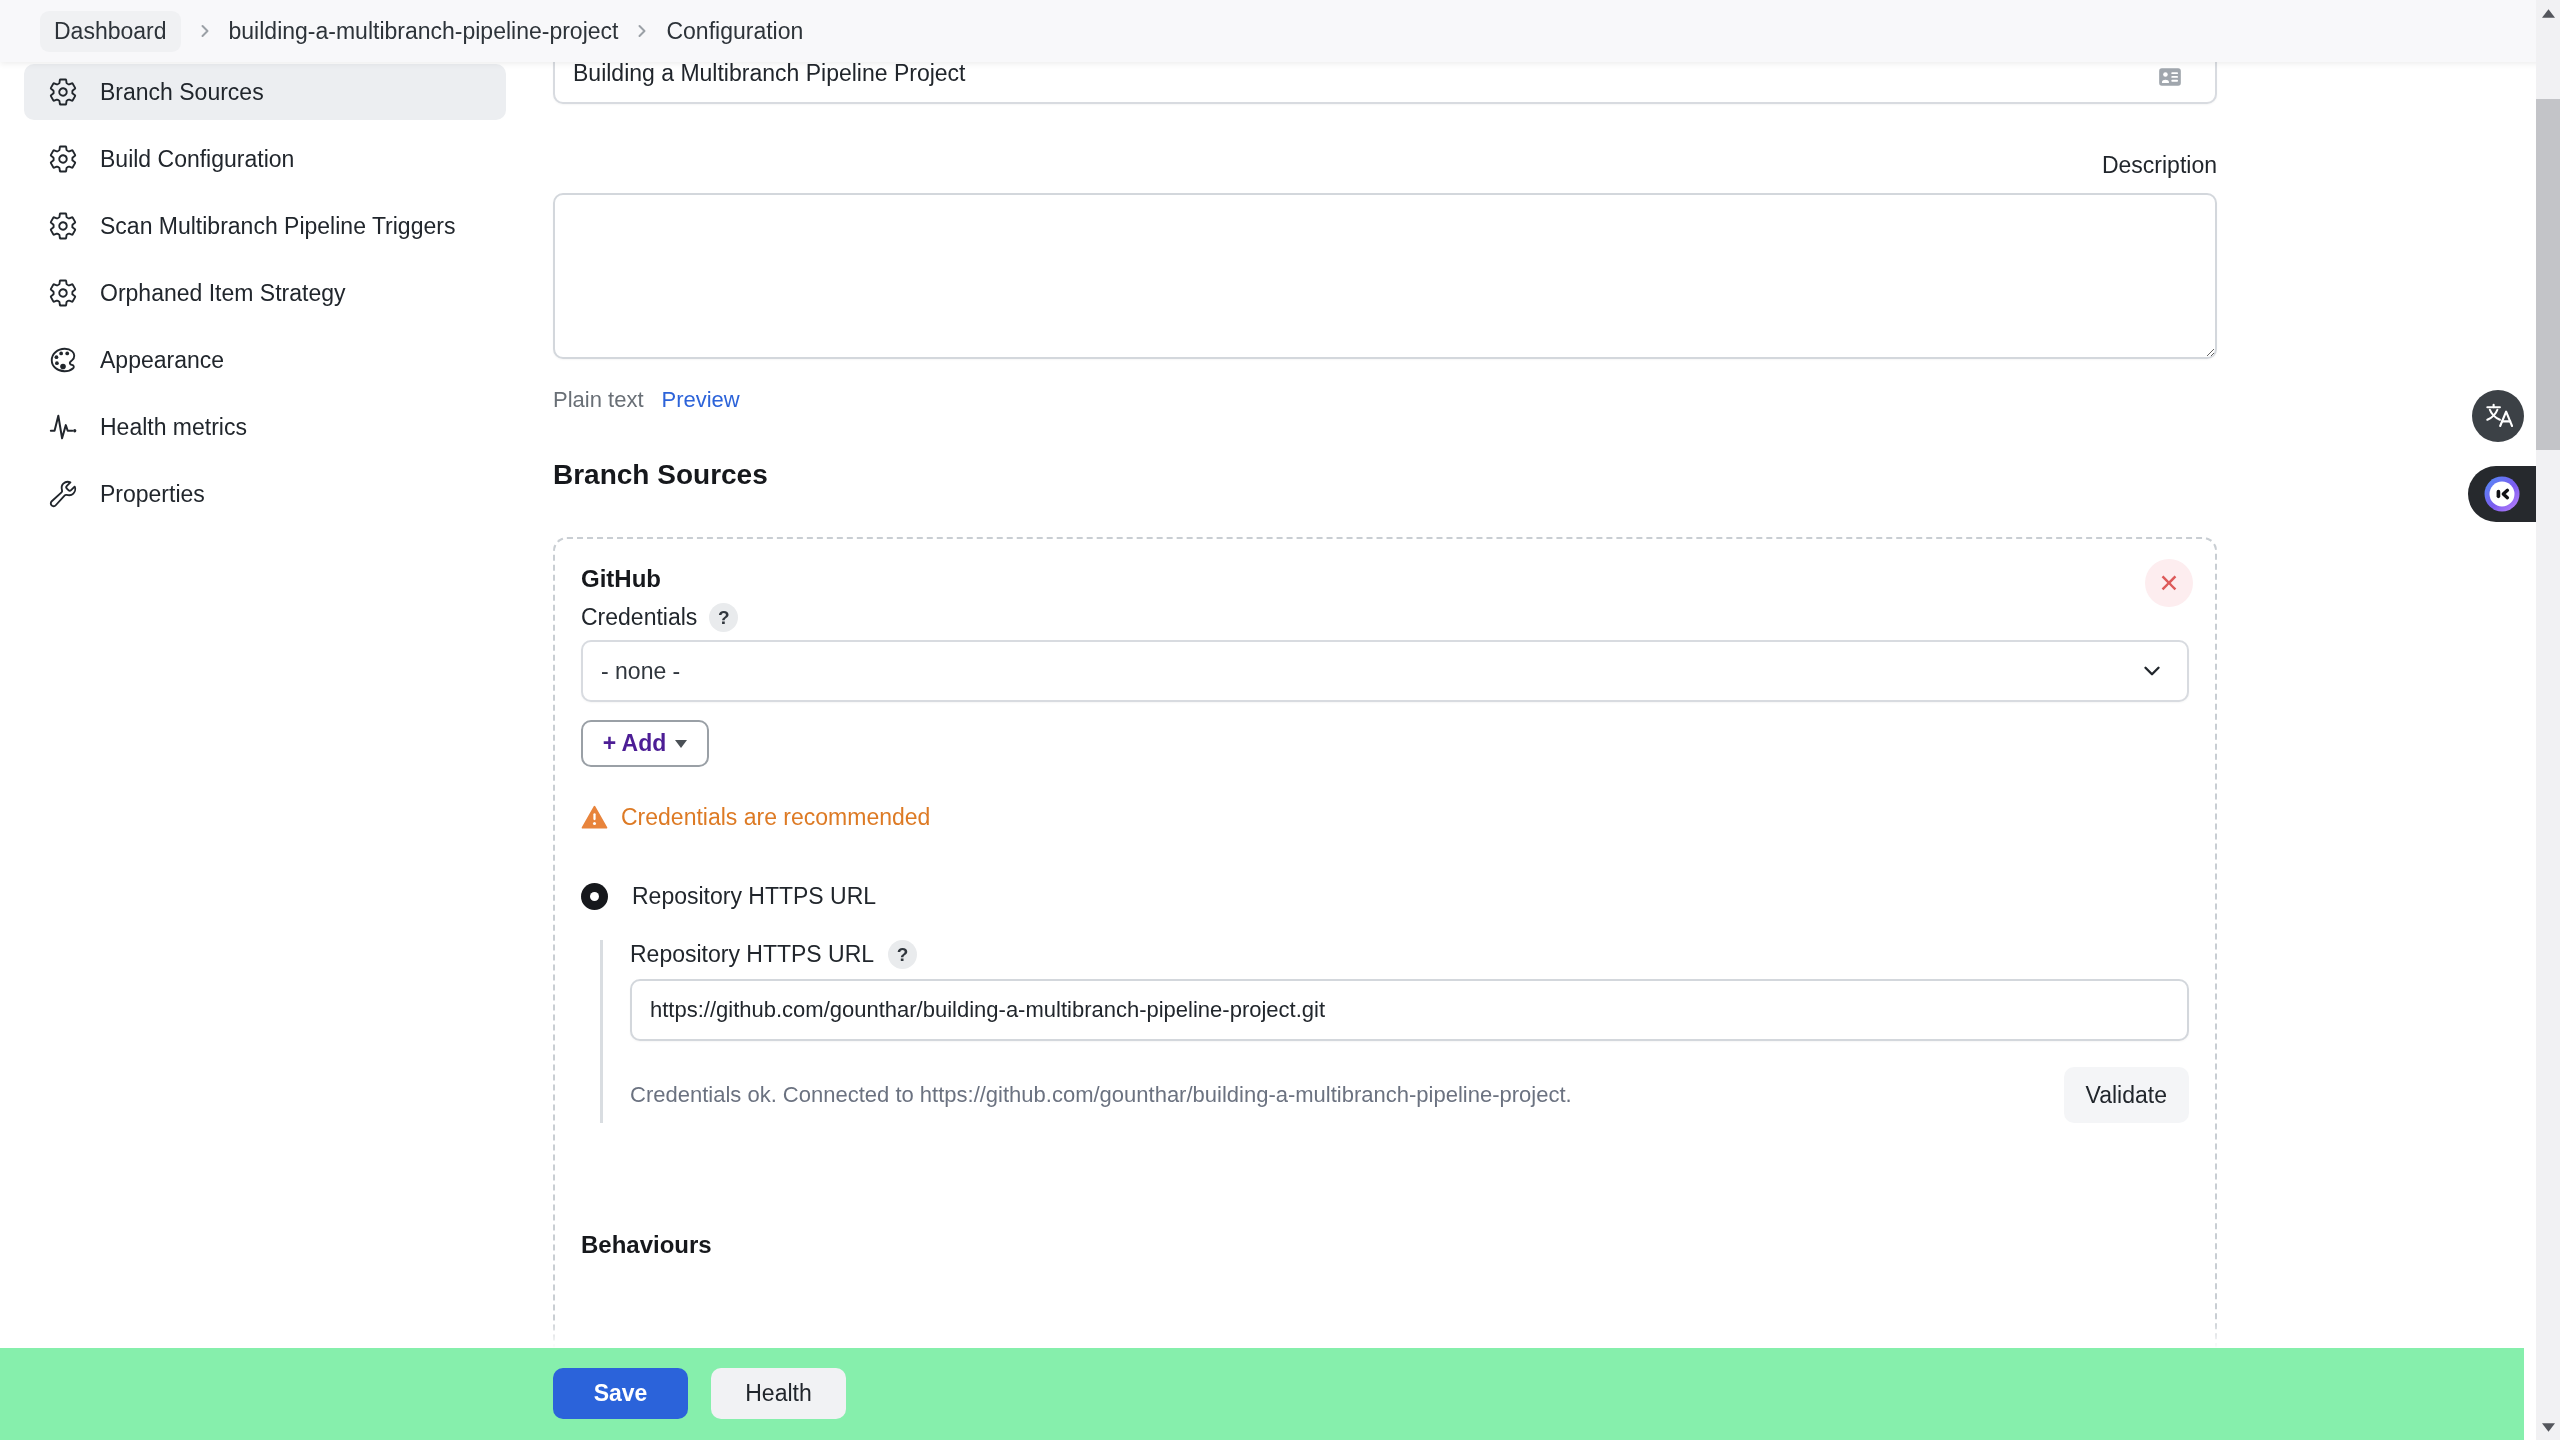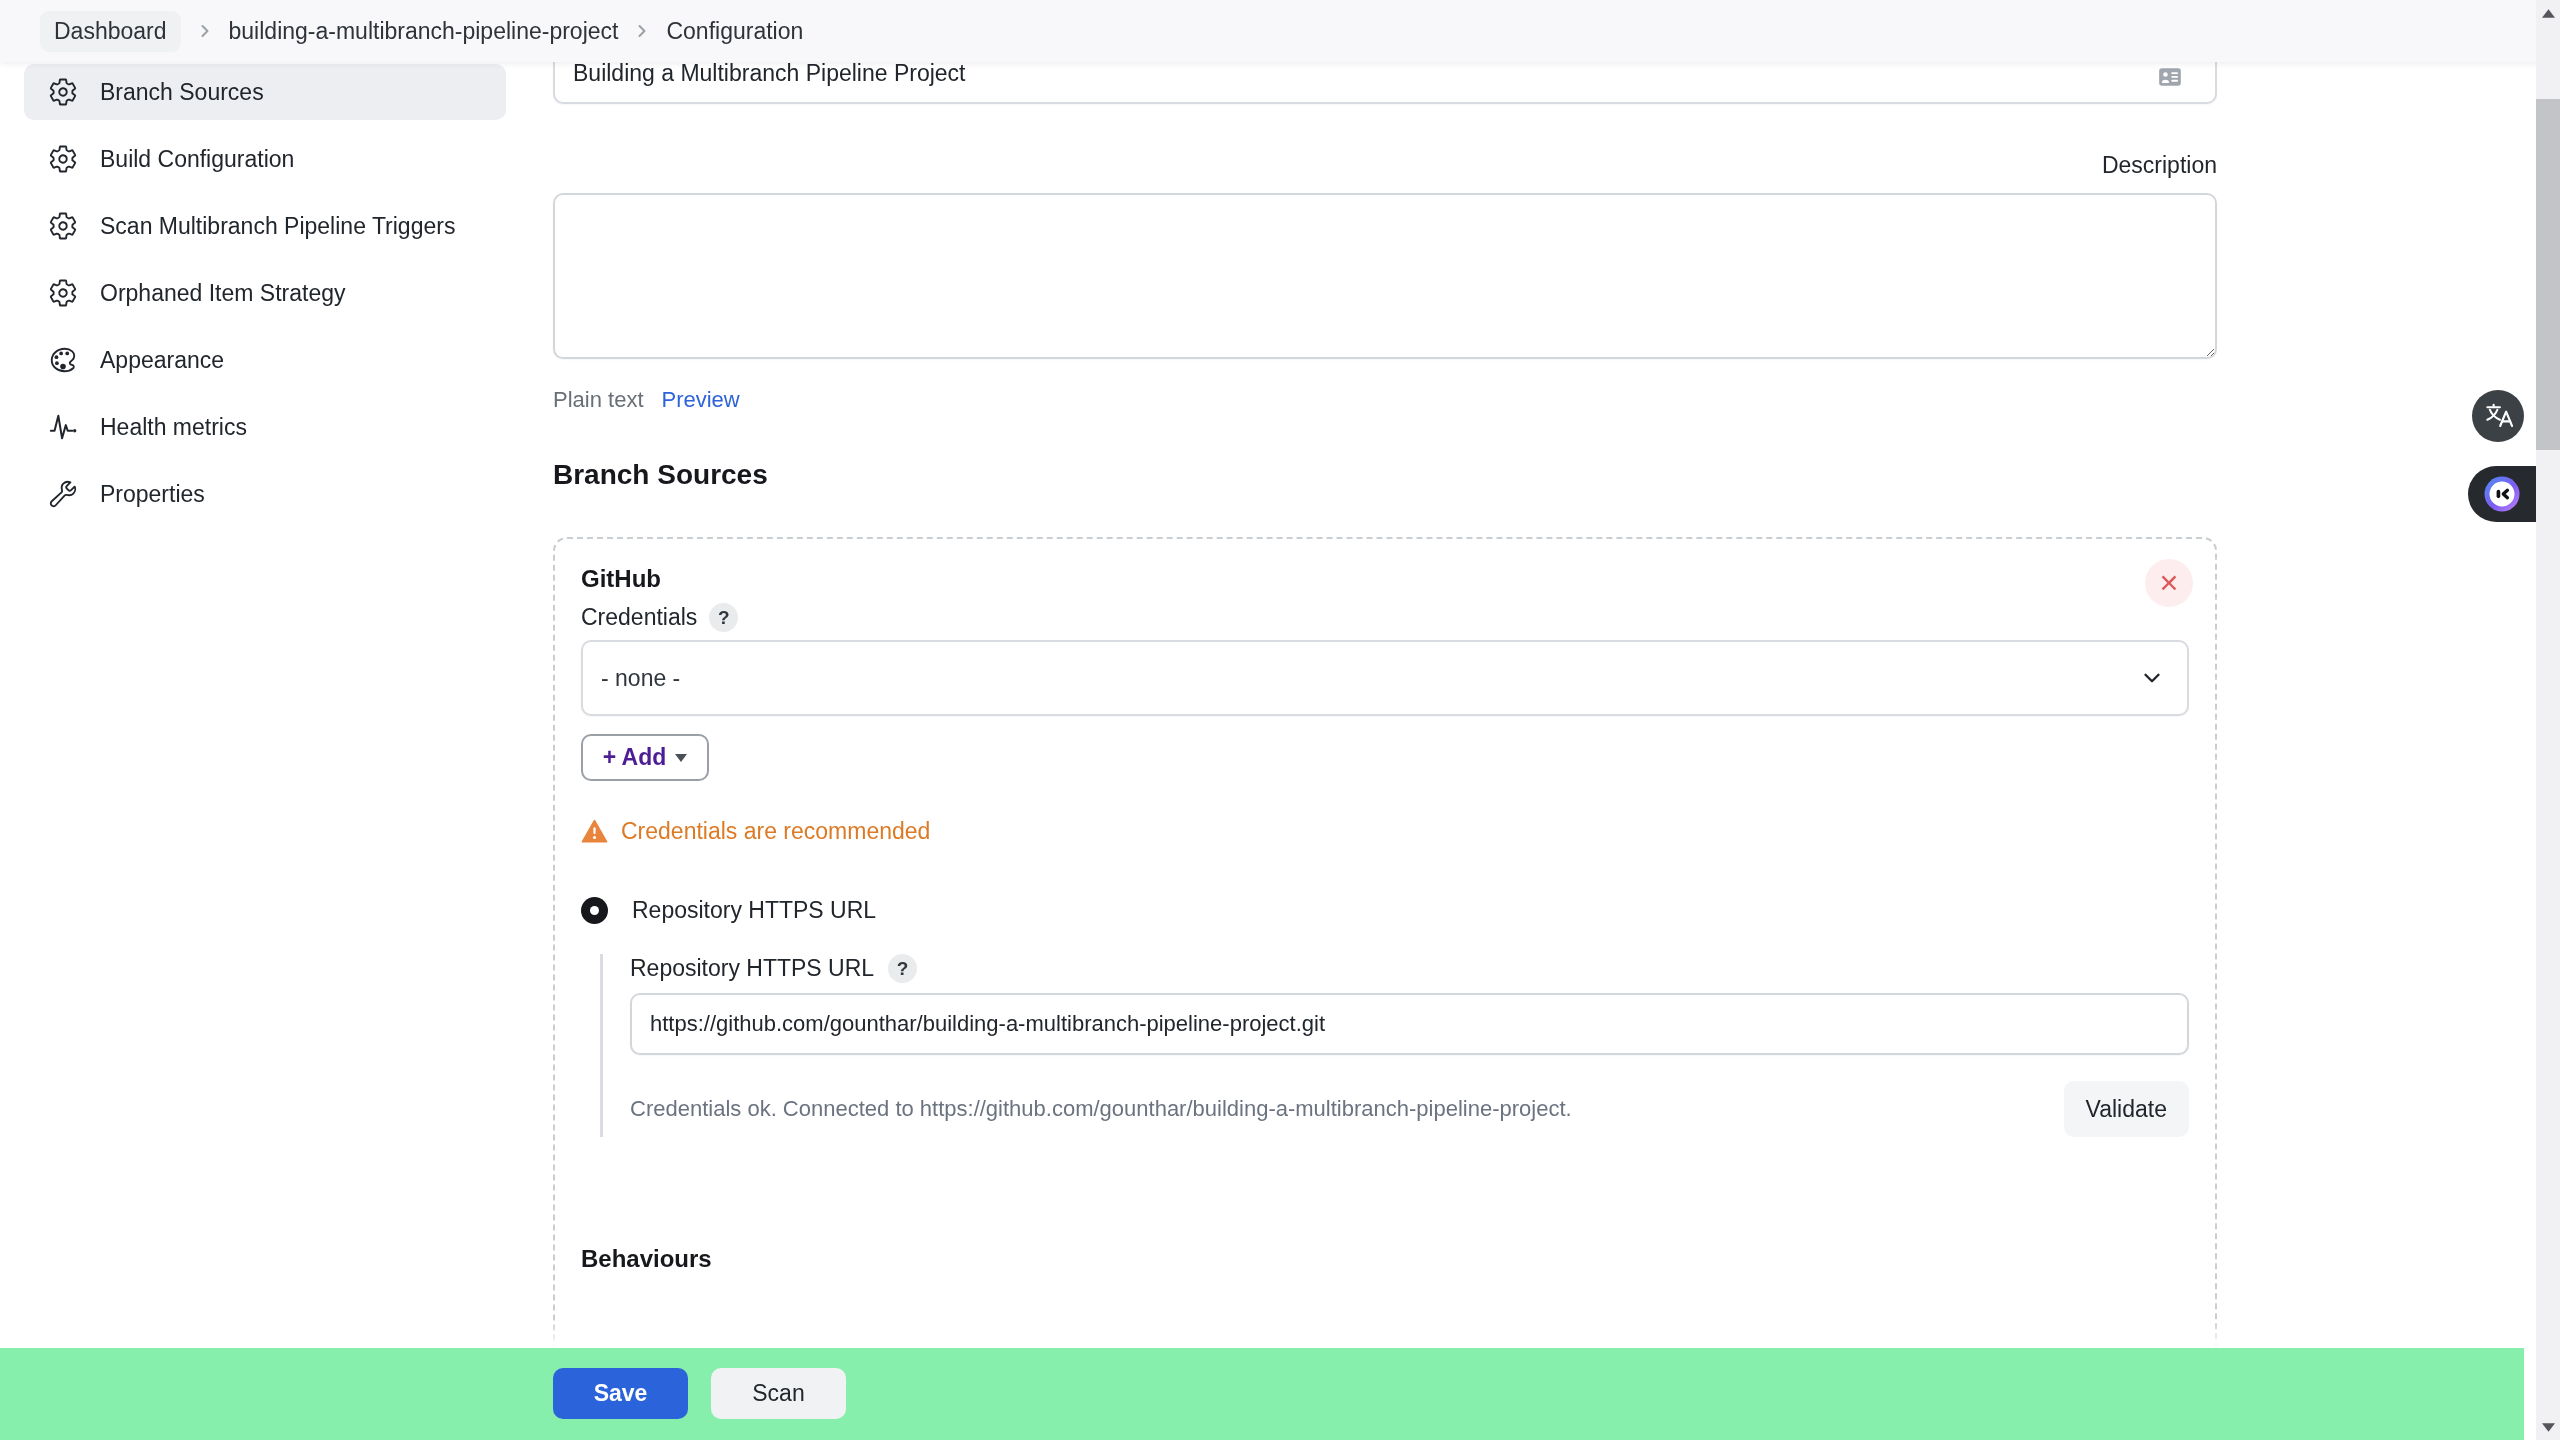--- a/index.html
+++ b/index.html
@@ -48,21 +48,21 @@
   .dashed-box { position:relative; margin-top:46px; border:2px dashed #c9ced3;
                 border-radius:14px; padding:26px 26px 0 26px; height:940px; background:#fff; }
   .close-btn { position:absolute; top:20px; right:22px; width:48px; height:48px;
                border-radius:50%; background:#fdedef; color:#dd5a5a; border:none;
                font-size:25px; line-height:48px; text-align:center; cursor:pointer; }
   .gh-title { font-size:24px; font-weight:700; color:#16181c; }
   .cred-row { margin-top:10px; display:flex; align-items:center; gap:12px; }
   .help-badge { width:29px; height:29px; border-radius:50%; background:#e9ebed;
                 color:#30363d; font-size:19px; font-weight:700; display:flex;
                 align-items:center; justify-content:center; cursor:pointer; }
-  .select { margin-top:8px; height:76px; border:2px solid #d8dbe0; border-radius:10px;
+  .select { margin-top:8px; height:62px; border:2px solid #d8dbe0; border-radius:10px;
             background:#fff; display:flex; align-items:center; justify-content:space-between;
             padding:0 22px 0 18px; font-size:23px; color:#30363d; cursor:pointer;
             box-shadow:0 1px 2px rgba(0,0,0,.04); }
   .add-btn { margin-top:18px; height:47px; min-width:128px; border:2px solid #9aa0a6;
              border-radius:10px; background:#fff; display:inline-flex; align-items:center;
              justify-content:center; gap:9px; font-size:23px; font-weight:700; color:#4c1d95;
              padding:0 18px; cursor:pointer; font-family:"Liberation Sans", sans-serif; }
   .warn-row { margin-top:37px; display:flex; align-items:center; gap:13px;
               font-size:23px; font-weight:500; color:#dd7a24; }
 
@@ -326,21 +326,21 @@
       </div>
     </div>
 
 
     <div class="behaviours">Behaviours</div>
   </section>
 </main>
 
 <footer class="bottombar">
   <button class="save-btn">Save</button>
-  <button class="apply-btn">Scan</button>
+  <button class="apply-btn">Health</button>
 </footer>
 
 <button class="fab-translate">
   <svg width="30" height="30">
       <use href="#i-translate"></use>
     </svg>
 </button>
 <button class="fab-ai">
   <svg width="40" height="40">
       <use href="#i-robot"></use>

